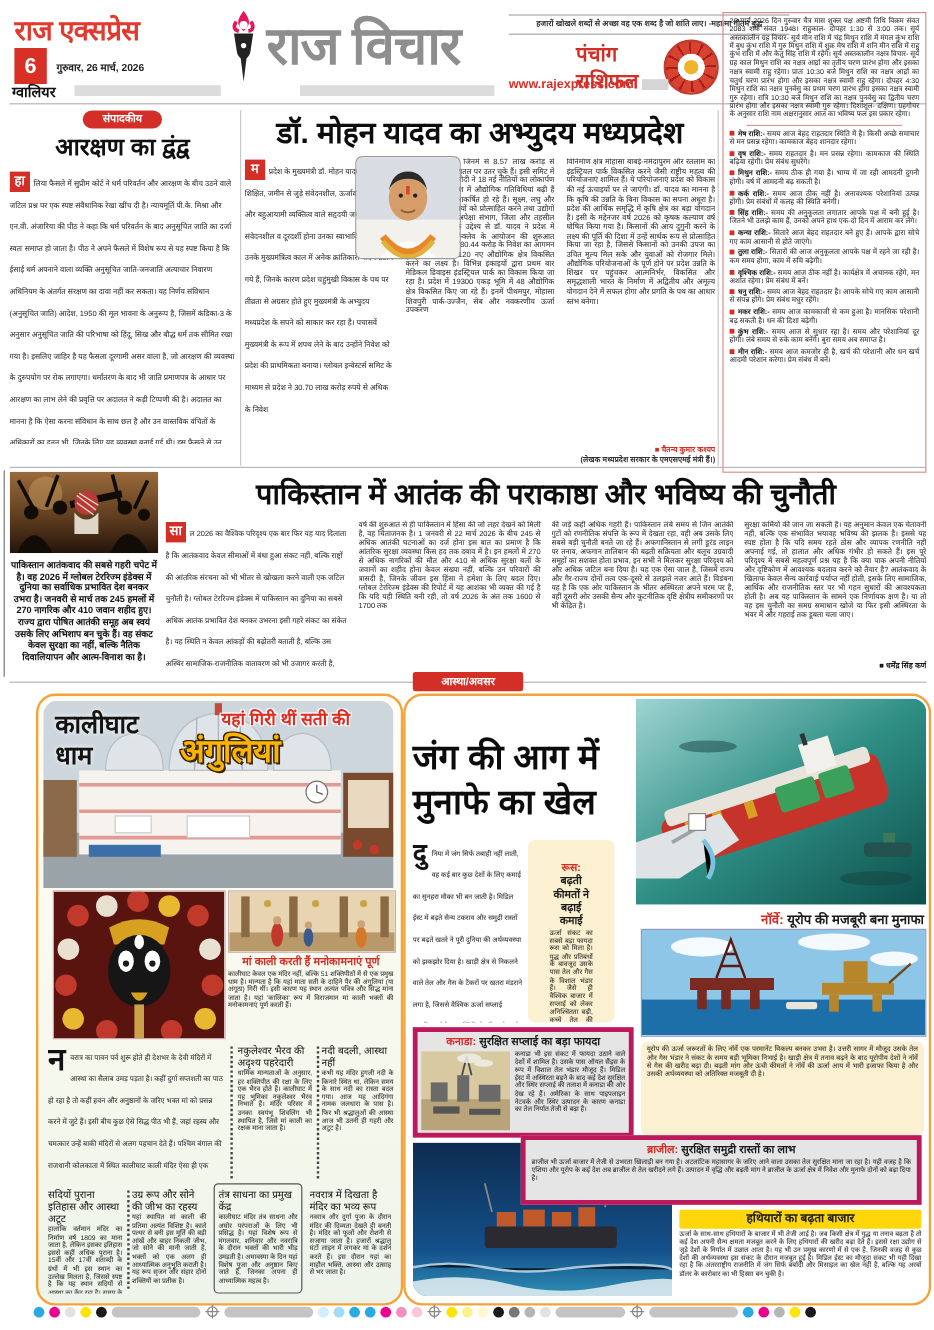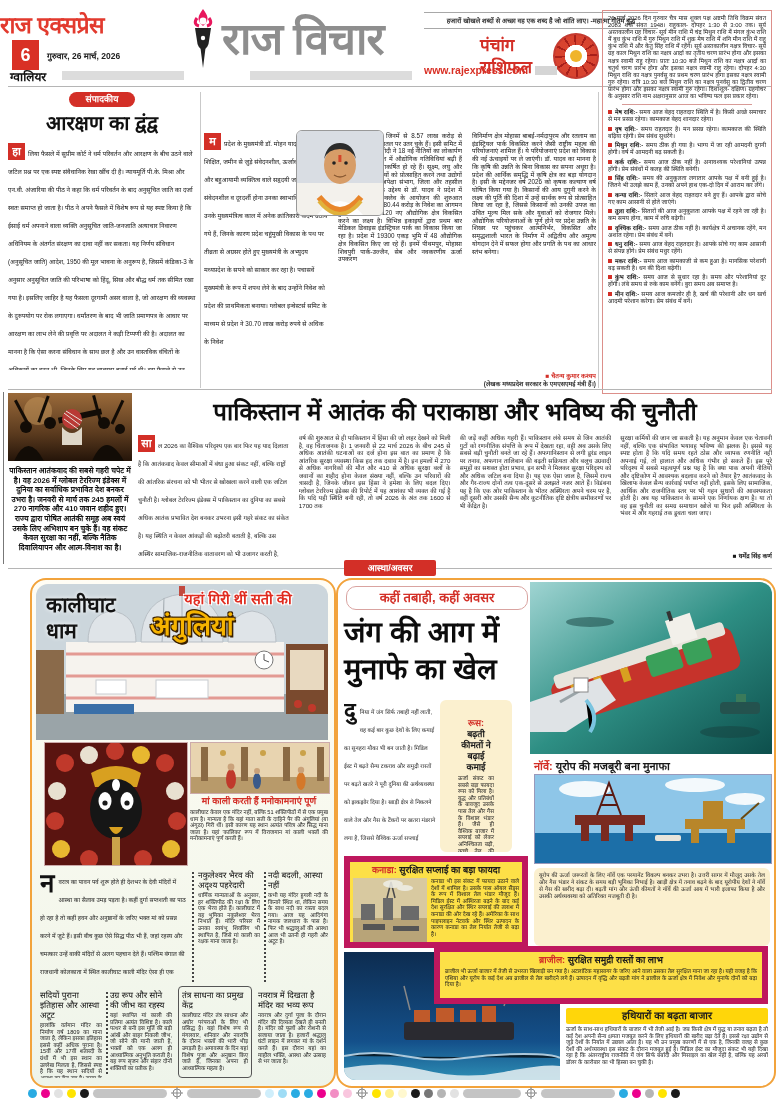--- a/index.html
+++ b/index.html
@@ -20,33 +20,33 @@
   .sq{display:inline-block;width:4px;height:4px;background:#d32f27;margin-right:3px}
   .phr{border-top:1px solid #d89a96;margin:4px 14px}
   .zodiac{width:42px;height:42px;border-radius:50%;
      background:radial-gradient(circle,#fff 0 11px,rgba(0,0,0,0) 11.5px),
      repeating-conic-gradient(#d8432f 0 24deg,#a81f1a 24deg 30deg);
      border:2px solid #c53a30;position:relative}
   .zodiac:after{content:"";position:absolute;inset:15px;background:#f0b42a;border-radius:50%}
   .badge{background:#d32f27;color:#fff;font-weight:bold;text-align:center;border-radius:8px}
   .obox{position:absolute;border:2.5px solid #f2a33c;border-radius:16px;background:#fffdf5;overflow:hidden}
   .cream{background:#fbf0cf;border-radius:6px}
-  .whbox{background:#fde047;border:6px solid #be185d}
+  .whbox{background:#e5e5e5;border:4px solid #be185d}
   .dot{width:9px;height:9px;border-radius:50%}
   .bar{height:9px;border-radius:5px;background:#c4c4c4}
   .marks{position:absolute;left:28px;top:1087px;display:flex;align-items:center;gap:4px}
   .vdots{position:absolute;width:0;border-left:2px dotted #444}
   .authline{font-size:6.4px;font-weight:bold;text-align:right;line-height:8px}
 </style>
 </head>
 <body>
 
 <div id="page">
 
-  <div class="abs b" style="left:0;top:8px;font-size:23px;color:#e23a2e;letter-spacing:-0.5px">राज एक्सप्रेस</div>
+  <div class="abs b" style="left:12px;top:8px;font-size:23px;color:#e23a2e;letter-spacing:-0.5px">राज एक्सप्रेस</div>
   <div class="abs" style="left:12px;top:40px;width:27px;height:30px;background:#d93025;color:#fff;font-weight:bold;font-size:18px;line-height:30px;text-align:center">6</div>
   <div class="abs b" style="left:47px;top:50px;font-size:8.5px;color:#222">गुरुवार, 26 मार्च, 2026</div>
   <div class="abs b" style="left:10px;top:68px;font-size:12px;color:#111">ग्वालियर</div>
   <div class="abs" style="left:62px;top:71px;width:122px;height:9px;background:#dcdcdc"></div>
   <div class="abs" style="left:250px;top:71px;width:162px;height:9px;background:#dcdcdc"></div>
 
   <div class="abs" style="left:190px;top:8px">
     <svg width="26" height="62" viewBox="0 0 26 62">
       <path d="M13 1 C8 8 6 12 13 18 C20 12 18 8 13 1 Z" fill="#e8175d"></path>
       <path d="M7 10 C4 14 5 17 9 18 M19 10 C22 14 21 17 17 18" stroke="#e8175d" stroke-width="3" fill="none"></path>
@@ -94,20 +94,21 @@
     </div>
     <div style="margin-top:6px;height:228px;overflow:hidden">
       <span class="dropcap">हा</span>
       <span class="t6" style="font-size:6.3px;line-height:7.7px;display:inline">लिया फैसले में सुप्रीम कोर्ट ने धर्म परिवर्तन और आरक्षण के बीच उठने वाले जटिल प्रश्न पर एक स्पष्ट संवैधानिक रेखा खींच दी है। न्यायमूर्ति पी.के. मिश्रा और एन.वी. अंजारिया की पीठ ने कहा कि धर्म परिवर्तन के बाद अनुसूचित जाति का दर्जा स्वतः समाप्त हो जाता है। पीठ ने अपने फैसले में विशेष रूप से यह स्पष्ट किया है कि ईसाई धर्म अपनाने वाला व्यक्ति अनुसूचित जाति-जनजाति अत्याचार निवारण अधिनियम के अंतर्गत संरक्षण का दावा नहीं कर सकता। यह निर्णय संविधान (अनुसूचित जाति) आदेश, 1950 की मूल भावना के अनुरूप है, जिसमें कंडिका-3 के अनुसार अनुसूचित जाति की परिभाषा को हिंदू, सिख और बौद्ध धर्म तक सीमित रखा गया है। इसलिए जाहिर है यह फैसला दूरगामी असर वाला है, जो आरक्षण की व्यवस्था के दुरुपयोग पर रोक लगाएगा। धर्मांतरण के बाद भी जाति प्रमाणपत्र के आधार पर आरक्षण का लाभ लेने की प्रवृत्ति पर अदालत ने कड़ी टिप्पणी की है। अदालत का मानना है कि ऐसा करना संविधान के साथ छल है और उन वास्तविक वंचितों के अधिकारों का हनन भी, जिनके लिए यह व्यवस्था बनाई गई थी। इस फैसले से उन मामलों में स्पष्टता आएगी, जिनमें धर्म बदलने के बाद भी आरक्षण का लाभ लिया जाता रहा है। यह संतुलन ही संविधान की मूल आत्मा है।</span>
     </div>
   </div>
 
   <div class="abs" style="left:200px;top:92px;width:1px;height:296px;background:#c9c9c9"></div>
   <div class="abs" style="left:598px;top:92px;width:1px;height:296px;background:#c9c9c9"></div>
 
+  <div class="abs b" style="left:204px;top:92px;width:392px;font-size:25px;text-align:center;white-space:nowrap;color:#0d0d0d">डॉ. मोहन यादव का अभ्युदय मध्यप्रदेश</div>
   <div class="abs" style="left:204px;top:132px;width:392px;height:256px;display:flex;gap:10px">
     <div style="flex:1;overflow:hidden">
       <span class="dropcap">म</span>
       <span class="t6" style="font-size:6.3px;line-height:7.7px">प्रदेश के मुख्यमंत्री डॉ. मोहन यादव उच्च शिक्षित, जमीन से जुड़े संवेदनशील, ऊर्जावान, ओजस्वी और बहुआयामी व्यक्तित्व वाले सहृदयी जननेता हैं। संवेदनशील व दूरदर्शी होना उनका स्वाभाविक गुण है। उनके मुख्यमंत्रित्व काल में अनेक क्रांतिकारी कदम उठाये गये हैं, जिनके कारण प्रदेश चहुंमुखी विकास के पथ पर तीव्रता से अग्रसर होते हुए मुख्यमंत्री के अभ्युदय मध्यप्रदेश के सपने को साकार कर रहा है। पचासवें मुख्यमंत्री के रूप में शपथ लेने के बाद उन्होंने निवेश को प्रदेश की प्राथमिकता बनाया। ग्लोबल इन्वेस्टर्स समिट के माध्यम से प्रदेश ने 30.70 लाख करोड़ रुपये से अधिक के निवेश</span>
     </div>
     <div class="t6" style="flex:1;overflow:hidden;font-size:6.3px;line-height:7.7px">प्रस्ताव प्राप्त किए, जिनमें से 8.57 लाख करोड़ से ज्यादा के प्रस्ताव धरातल पर उतर चुके हैं। इसी समिट में प्रधानमंत्री श्री नरेंद्र मोदी ने 18 नई नीतियों का लोकार्पण करवाया। इससे प्रदेश में औद्योगिक गतिविधियां बढ़ी हैं और बड़े निवेशक आकर्षित हो रहे हैं। सूक्ष्म, लघु और मध्यम क्षेत्र के उद्यमियों को प्रोत्साहित करने तथा उद्योगों को बड़े शहरों की अपेक्षा संभाग, जिला और तहसील स्तर पर ले जाने के उद्देश्य से डॉ. यादव ने प्रदेश में रीजनल इंडस्ट्री कॉन्क्लेव के आयोजन की शुरुआत करवाई। प्रदेश में 2780.44 करोड़ के निवेश का आगमन हुआ है। प्रदेश में 120 नए औद्योगिक क्षेत्र विकसित करने का लक्ष्य है। विभिन्न इकाइयों द्वारा प्रथम बार मेडिकल डिवाइस इंडस्ट्रियल पार्क का विकास किया जा रहा है। प्रदेश में 19300 एकड़ भूमि में 48 औद्योगिक क्षेत्र विकसित किए जा रहे हैं। इनमें पीथमपुर, मोहासा शिवपुरी पार्क-उज्जैन, सेब और नवकरणीय ऊर्जा उपकरण</div>
     <div style="flex:1;overflow:hidden;display:flex;flex-direction:column">
       <div class="t6" style="font-size:6.3px;line-height:7.7px">विनिर्माण क्षेत्र मोहासा बाबई-नर्मदापुरम और रतलाम का इंडस्ट्रियल पार्क विकसित करने जैसी राष्ट्रीय महत्व की परियोजनाएं शामिल हैं। ये परियोजनाएं प्रदेश को विकास की नई ऊंचाइयों पर ले जाएंगी। डॉ. यादव का मानना है कि कृषि की उन्नति के बिना विकास का सपना अधूरा है। प्रदेश की आर्थिक समृद्धि में कृषि क्षेत्र का बड़ा योगदान है। इसी के मद्देनजर वर्ष 2026 को कृषक कल्याण वर्ष घोषित किया गया है। किसानों की आय दुगुनी करने के लक्ष्य की पूर्ति की दिशा में उन्हें सार्थक रूप से प्रोत्साहित किया जा रहा है, जिससे किसानों को उनकी उपज का उचित मूल्य मिल सके और युवाओं को रोजगार मिले। औद्योगिक परियोजनाओं के पूर्ण होने पर प्रदेश उन्नति के शिखर पर पहुंचकर आत्मनिर्भर, विकसित और समृद्धशाली भारत के निर्माण में अद्वितीय और अमूल्य योगदान देने में सफल होगा और प्रगति के पथ का आधार स्तंभ बनेगा।</div>
       <div style="margin-top:auto">
         <div class="authline red">■ चैतन्य कुमार कश्यप</div>
@@ -377,41 +378,39 @@
             <ellipse cx="200" cy="150" rx="30" ry="6"></ellipse>
             <ellipse cx="60" cy="40" rx="24" ry="5"></ellipse>
           </g>
         <g fill="#24524e">
             <rect x="190" y="120" width="40" height="12" rx="4"></rect>
             <rect x="206" y="112" width="10" height="8" fill="#3a7a5a"></rect>
           </g>
       </svg>
     </div>
 
-    <div class="abs" style="left:8px;top:6px;width:180px;height:22px;border:1.5px solid #d9a3a0;border-radius:10px;background:#fff;
-         color:#d32f27;font-weight:bold;font-size:13px;line-height:22px;text-align:center">कहीं तबाही, कहीं अवसर</div>
     <div class="b abs" style="left:6px;top:34px;width:186px;font-size:29px;line-height:37px;color:#0c0c0c">
       <div>जंग की आग में</div>
       <div>मुनाफे का खेल</div>
     </div>
 
     <div class="abs" style="left:6px;top:120px;width:92px;height:152px;overflow:hidden">
       <span class="dropcap2" style="font-size:22px;line-height:22px">दु</span>
       <span class="t58">निया में जंग सिर्फ तबाही नहीं लाती, वह कई बार कुछ देशों के लिए कमाई का सुनहरा मौका भी बन जाती है। मिडिल ईस्ट में बढ़ते सैन्य टकराव और समुद्री रास्तों पर बढ़ते खतरे ने पूरी दुनिया की अर्थव्यवस्था को झकझोर दिया है। खाड़ी क्षेत्र से निकलने वाले तेल और गैस के टैंकरों पर खतरा मंडराने लगा है, जिससे वैश्विक ऊर्जा सप्लाई प्रभावित हुई है। इस स्थिति ने दुनिया के कई देशों को चिंता में डाल दिया है, लेकिन इसी संकट ने कुछ देशों के लिए कमाई के नए रास्ते भी खोल दिए हैं। तेल, गैस और हथियारों की बढ़ती मांग ने कई अर्थव्यवस्थाओं को अचानक मजबूती दे दी है।</span>
     </div>
 
     <div class="abs cream" style="left:102px;top:120px;width:72px;height:152px;padding:18px;box-sizing:border-box;overflow:hidden">
       <div style="text-align:center;font-weight:bold;font-size:9px;line-height:11px">
         <span class="red">रूस:</span>
         <span>बढ़ती कीमतों ने बढ़ाई कमाई</span>
       </div>
       <div class="t56" style="margin-top:2px">ऊर्जा संकट का सबसे बड़ा फायदा रूस को मिला है। युद्ध और प्रतिबंधों के बावजूद उसके पास तेल और गैस के विशाल भंडार हैं। जैसे ही वैश्विक बाजार में सप्लाई को लेकर अनिश्चितता बढ़ी, कच्चे तेल की कीमतें ऊपर चली गईं। इससे रूस को अपने ऊर्जा निर्यात से अतिरिक्त आमदनी मिलने लगी। कई देश सस्ती या वैकल्पिक ऊर्जा की तलाश में रूस से खरीद बढ़ा रहे हैं, जिससे उसकी अर्थव्यवस्था को बड़ा सहारा मिला है।</div>
     </div>
 
-    <div class="abs b" style="left:196px;top:178px;width:236px;font-size:11px;text-align:left;white-space:nowrap">
+    <div class="abs b" style="left:196px;top:178px;width:236px;font-size:11px;text-align:right;white-space:nowrap">
       <span class="red">नॉर्वे:</span>
       <span>यूरोप की मजबूरी बना मुनाफा</span>
     </div>
     <div class="abs" style="left:196px;top:194px;width:236px;height:88px;overflow:hidden;border:1px solid #99b">
       <svg width="236" height="88" viewBox="0 0 236 88">
         <rect width="236" height="62" fill="#8ec6e8"></rect>
         <g fill="#ffffff" opacity="0.9">
             <ellipse cx="50" cy="14" rx="26" ry="8"></ellipse>
             <ellipse cx="160" cy="10" rx="30" ry="7"></ellipse>
             <ellipse cx="210" cy="24" rx="20" ry="6"></ellipse>

